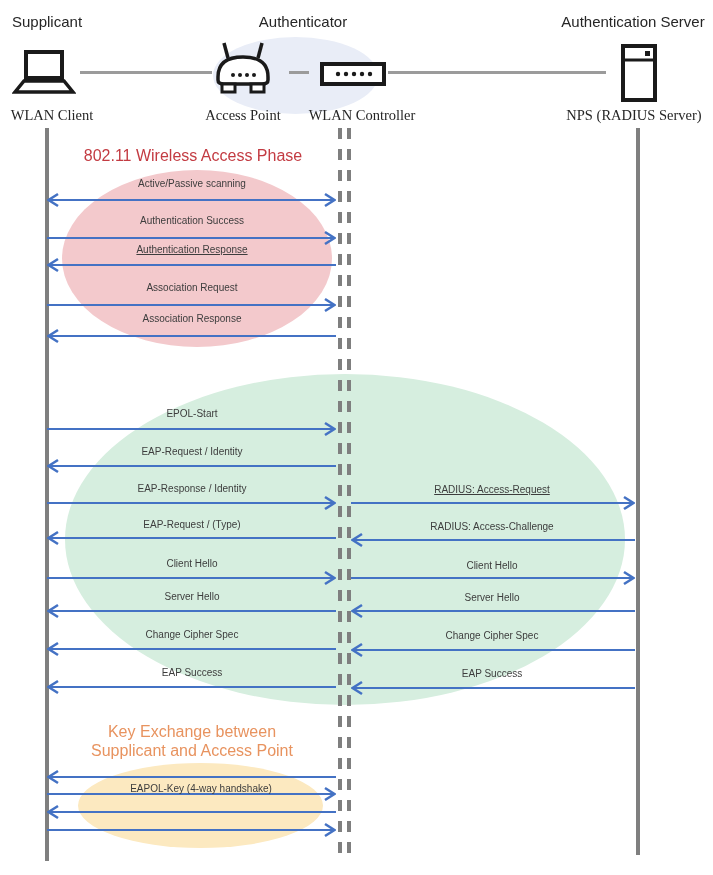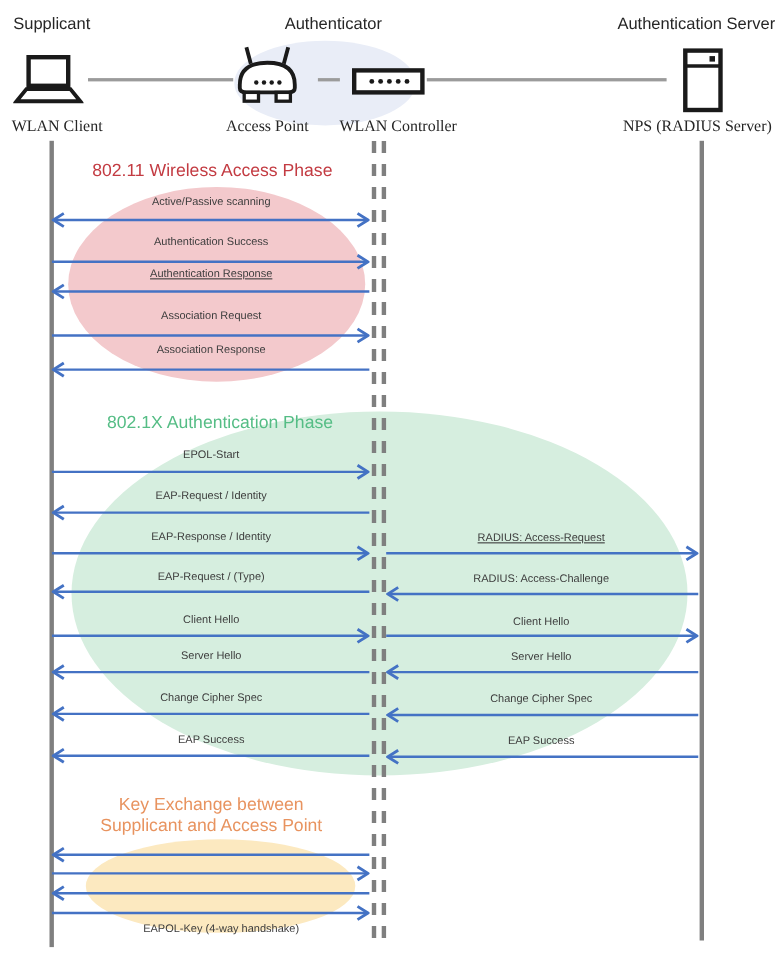--- a/index.html
+++ b/index.html
@@ -96,21 +96,20 @@
   <div class="abs lifeline" style="left:45px;"></div>
   <div class="abs lifeline-dashed" style="left:338px;"></div>
   <div class="abs lifeline-dashed" style="left:347px;"></div>
   <div class="abs lifeline" style="left:636px;height:727px;"></div>
 
   <div class="abs phase-ellipse ellipse-wireless"></div>
   <div class="abs phase-ellipse ellipse-dot1x"></div>
   <div class="abs phase-ellipse ellipse-key"></div>
 
   <div class="abs phase-title title-wireless">802.11 Wireless Access Phase</div>
-  <div class="abs phase-title title-dot1x">802.1X Authentication Phase</div>
   <div class="abs phase-title title-key">
     <div>Key Exchange between</div>
     <div>Supplicant and Access Point</div>
   </div>
 
   <div class="abs" style="left:0;top:0;width:713px;height:875px;pointer-events:none;">
       <div class="msg-label" style="left: 42px; top: 175px;">Active/Passive scanning</div>
       <svg width="289" height="18" viewBox="0 0 289 18" class="msg-arrow" style="left: 47px; top: 191px;">
         <line x1="3" x2="286" y1="9" y2="9" stroke="#4472c4" stroke-width="2.2"></line>
         <polyline points="11,3 1.5,9 11,15" fill="none" stroke="#4472c4" stroke-width="2.6"></polyline>
@@ -177,21 +176,21 @@
         <polyline points="11,3 1.5,9 11,15" fill="none" stroke="#4472c4" stroke-width="2.6"></polyline>
       </svg>
       <svg width="289" height="18" viewBox="0 0 289 18" class="msg-arrow" style="left: 47px; top: 768px;">
         <line x1="3" x2="289" y1="9" y2="9" stroke="#4472c4" stroke-width="2.2"></line>
         <polyline points="11,3 1.5,9 11,15" fill="none" stroke="#4472c4" stroke-width="2.6"></polyline>
       </svg>
       <svg width="289" height="18" viewBox="0 0 289 18" class="msg-arrow" style="left: 47px; top: 785px;">
         <line x1="0" x2="286" y1="9" y2="9" stroke="#4472c4" stroke-width="2.2"></line>
         <polyline points="278,3 287.5,9 278,15" fill="none" stroke="#4472c4" stroke-width="2.6"></polyline>
       </svg>
-      <div class="msg-label" style="left: 51px; top: 836px;">EAPOL-Key (4-way handshake)</div>
+      <div class="msg-label" style="left: 51px; top: 780px;">EAPOL-Key (4-way handshake)</div>
       <svg width="289" height="18" viewBox="0 0 289 18" class="msg-arrow" style="left: 47px; top: 803px;">
         <line x1="3" x2="289" y1="9" y2="9" stroke="#4472c4" stroke-width="2.2"></line>
         <polyline points="11,3 1.5,9 11,15" fill="none" stroke="#4472c4" stroke-width="2.6"></polyline>
       </svg>
       <svg width="289" height="18" viewBox="0 0 289 18" class="msg-arrow" style="left: 47px; top: 821px;">
         <line x1="0" x2="286" y1="9" y2="9" stroke="#4472c4" stroke-width="2.2"></line>
         <polyline points="278,3 287.5,9 278,15" fill="none" stroke="#4472c4" stroke-width="2.6"></polyline>
       </svg>
       <div class="msg-label" style="left: 342px; top: 481px; text-decoration: underline;">RADIUS: Access-Request</div>
       <svg width="284" height="18" viewBox="0 0 284 18" class="msg-arrow" style="left: 351px; top: 494px;">

